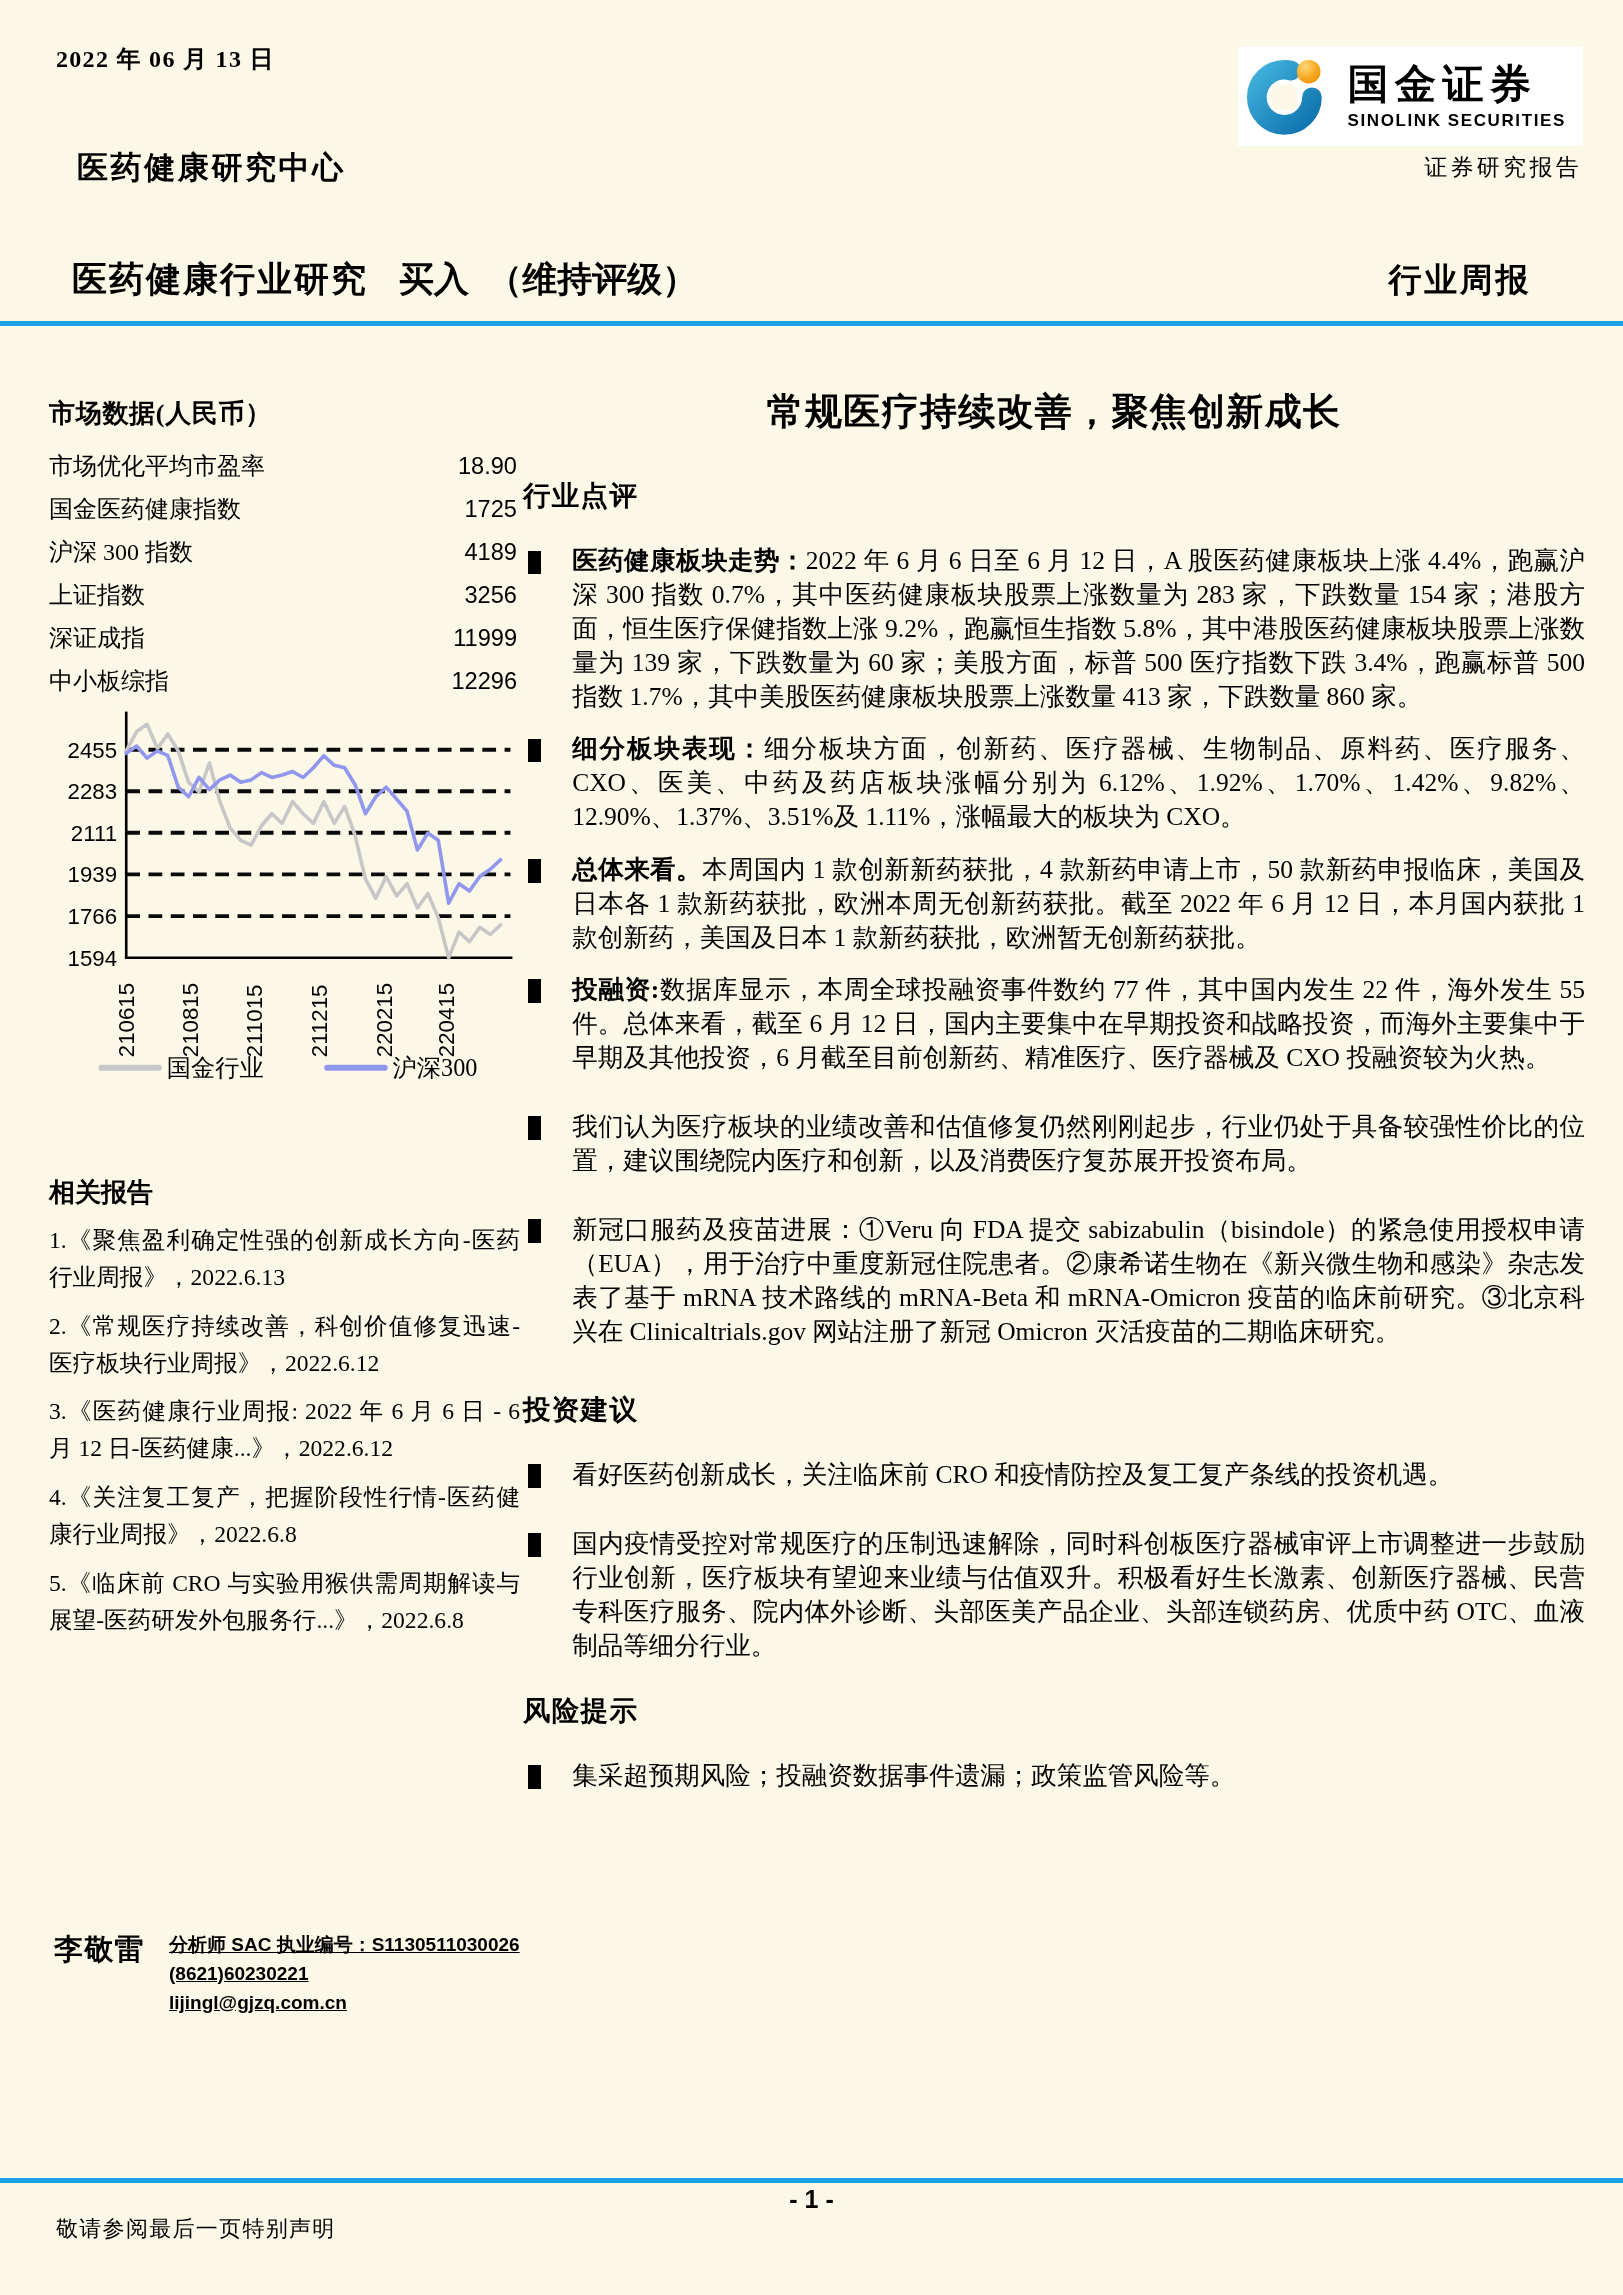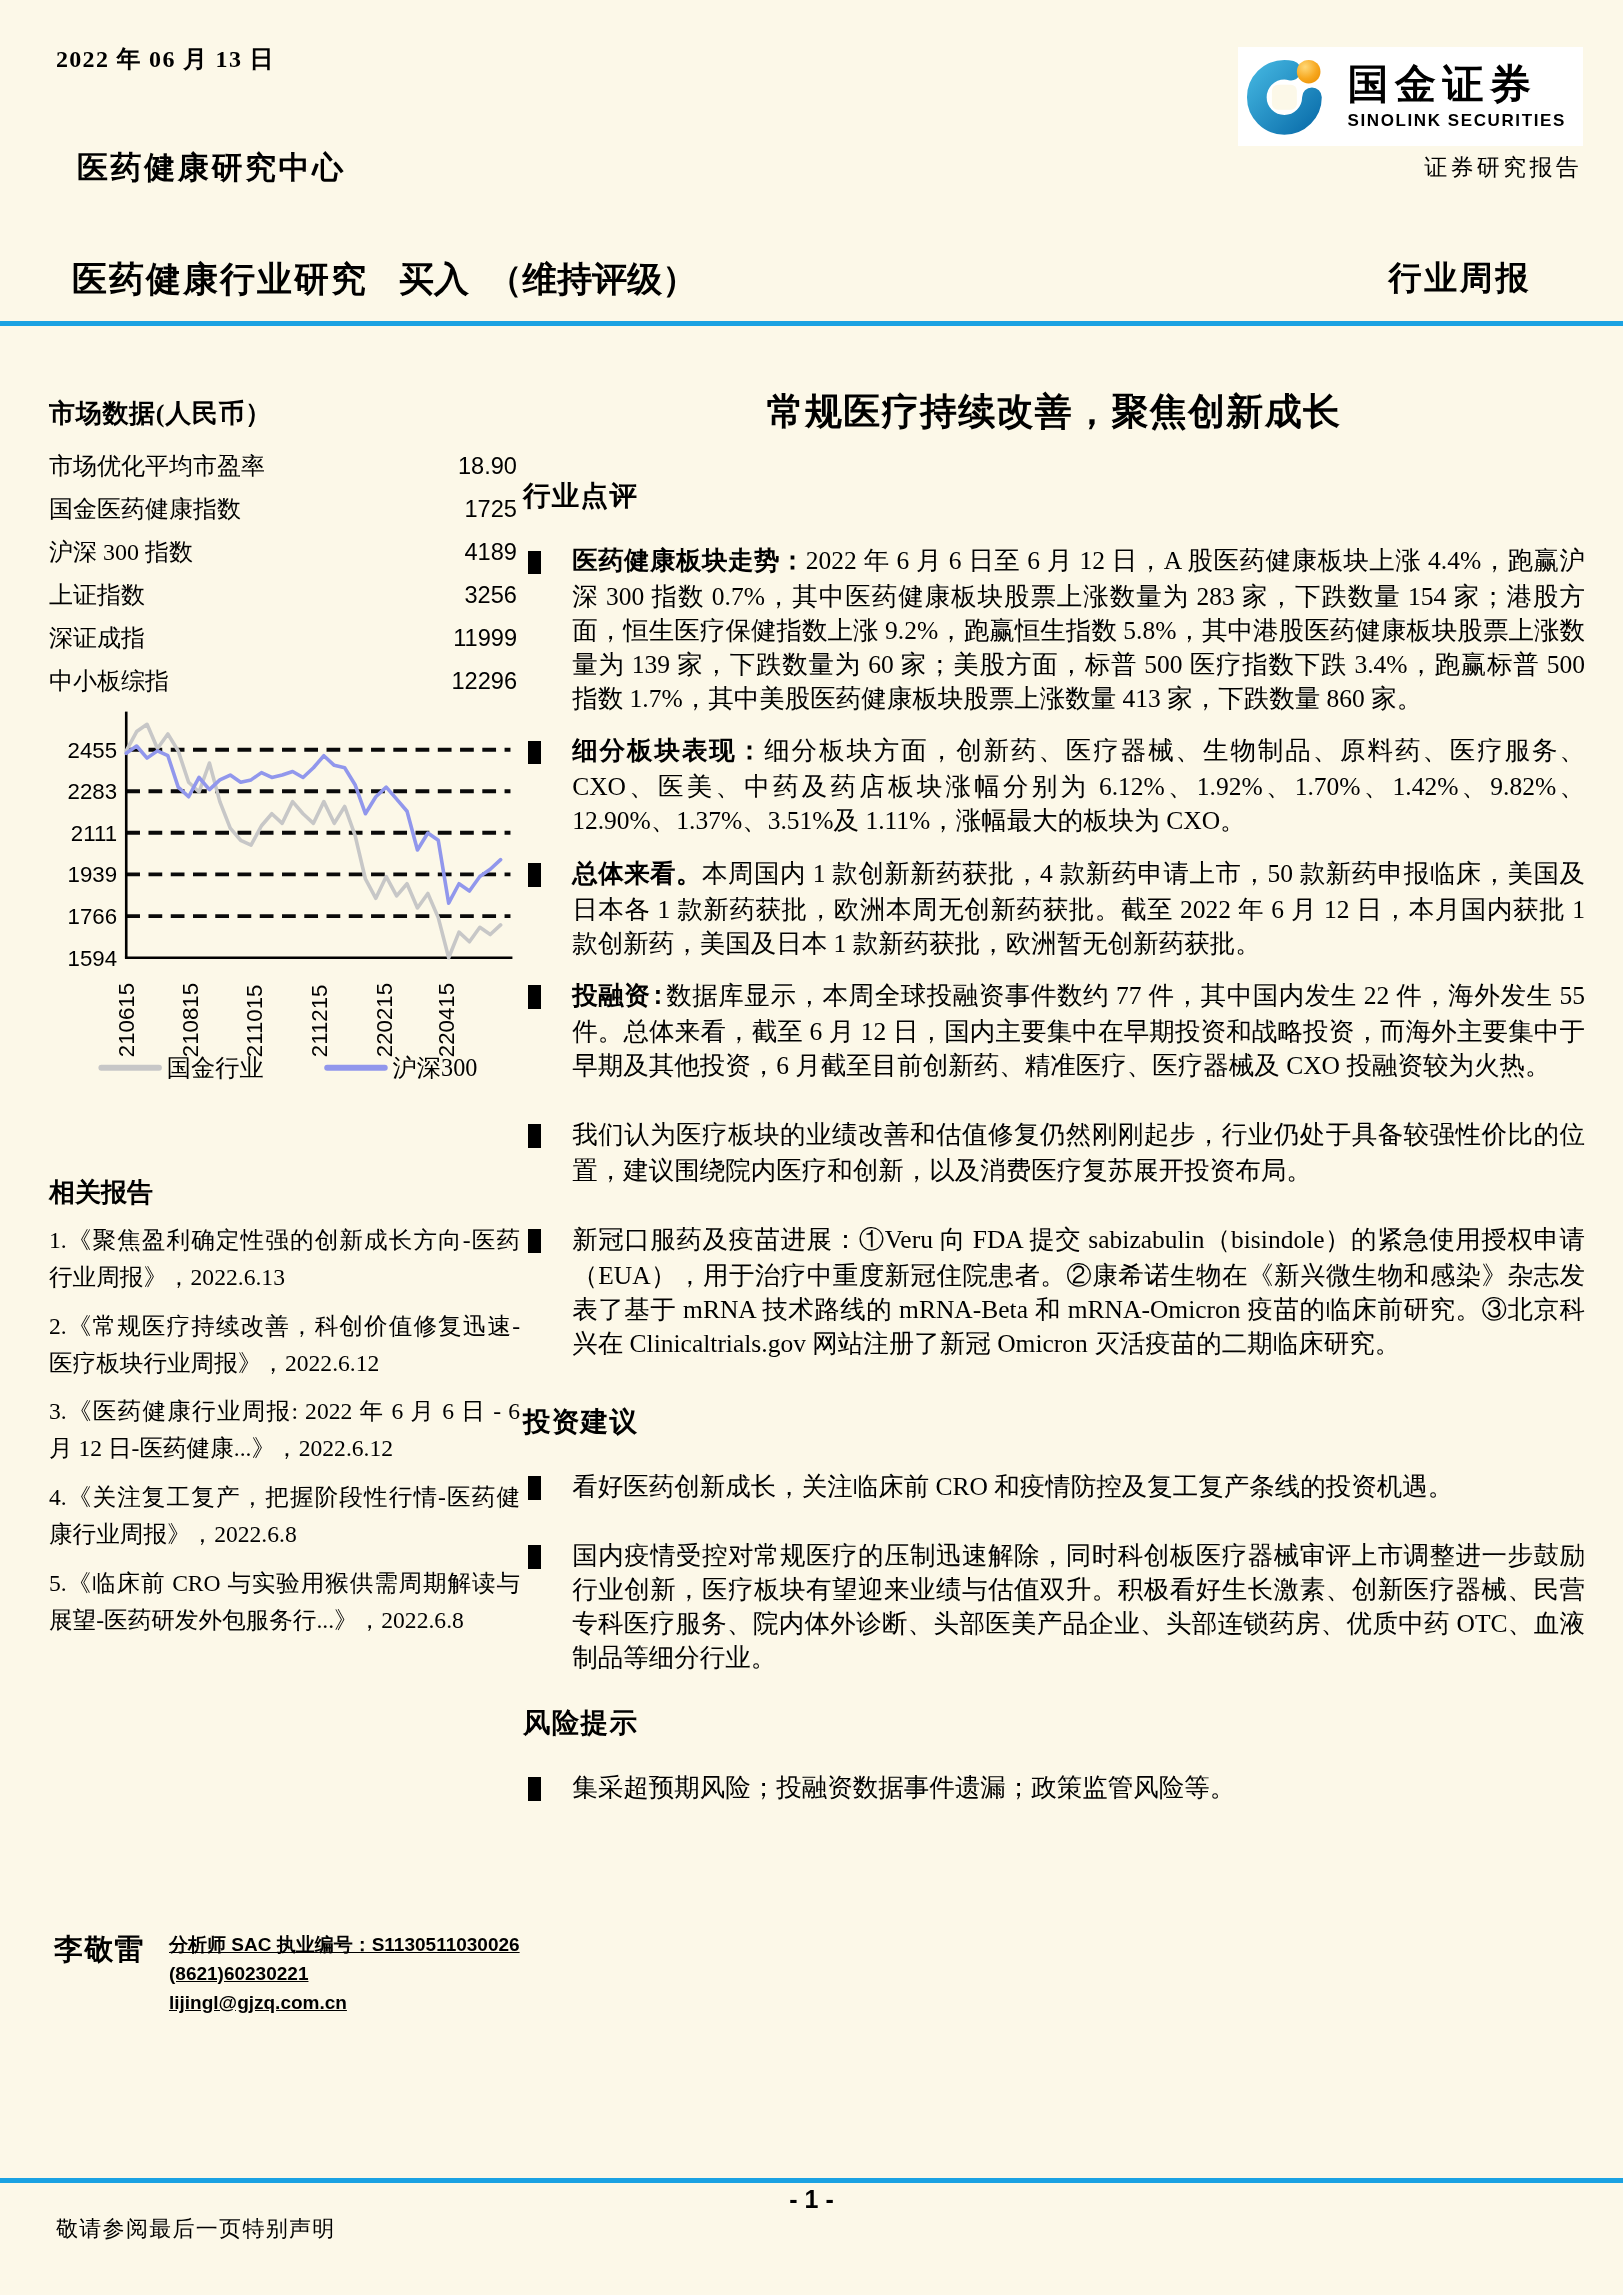--- a/index.html
+++ b/index.html
@@ -15,21 +15,21 @@
   .date{position:absolute;left:56px;top:43px;font-size:24px;font-weight:bold;letter-spacing:1.3px;}
   .center-name{position:absolute;left:77px;top:147px;font-size:31px;font-weight:bold;letter-spacing:2.6px;}
   .logo-box{
     position:absolute;left:1238px;top:47px;width:345px;height:99px;
     background:#ffffff;display:flex;align-items:center;gap:19px;padding:0 6.5px;box-sizing:border-box;
   }
   .logo-txt{display:flex;flex-direction:column;line-height:1;}
   .logo-cn{font-size:41px;font-weight:bold;letter-spacing:6.5px;font-family:"Liberation Sans",sans-serif;}
   .logo-en{font-size:17px;font-weight:bold;letter-spacing:1.6px;margin-top:6.5px;font-family:"Liberation Sans",sans-serif;}
   .report-type{position:absolute;right:41px;top:152px;font-size:23px;letter-spacing:3.3px;}
-  .title-row{position:absolute;left:72px;top:256px;width:1505px;display:flex;align-items:flex-start;}
+  .title-row{position:absolute;left:72px;top:256px;width:1505px;display:flex;align-items:flex-end;}
   .title-main{font-size:35px;font-weight:bold;letter-spacing:2px;}
   .title-rating{font-size:35px;font-weight:bold;margin-left:31px;font-family:Liberation Serif, serif;}
   .title-note{font-size:35px;font-weight:bold;margin-left:18.3px;}
   .title-periodical{font-size:33px;font-weight:bold;margin-left:auto;margin-right:46px;letter-spacing:2.6px;}
   .rule-blue{position:absolute;left:0;width:1623px;background:#1BA2E2;}
   .rule-top{top:321px;height:5.2px;}
   .rule-bottom{top:2178px;height:4.6px;}
   
   .leftcol{position:absolute;left:49px;top:396px;width:468px;}
   .mkt-title{font-size:26px;font-weight:bold;letter-spacing:0.7px;}
@@ -48,21 +48,21 @@
   .doc-title{font-size:37px;font-weight:bold;text-align:center;letter-spacing:1.3px;}
   .section{font-size:27.5px;font-weight:bold;letter-spacing:1.3px;}
   .sec-1{margin-top:41px;}
   .sec-2{margin-top:43px;}
   .sec-3{margin-top:30px;}
   .bullet{display:flex;margin-top:18.3px;}
   .bullet:first-of-type{margin-top:0;}
   .bullets{margin-top:30px;}
   .sq{flex:none;width:13px;height:23.6px;background:#000;margin:6.5px 31px 0 5.2px;}
   .btxt{font-size:25.5px;line-height:34px;text-align:justify;flex:1;}
-  .lead{font-weight:bold;font-family:Liberation Mono, monospace;}
+  .lead{font-weight:bold;}
   .group-gap{margin-top:35px;}
   
   .page-num{position:absolute;left:0;top:2185px;width:1623px;text-align:center;font-size:25px;font-weight:bold;font-family:"Liberation Sans",sans-serif;}
   .disclaimer{position:absolute;left:56px;top:2214px;font-size:22px;letter-spacing:1.3px;}
   
   .chart-wrap text{font-family:"Liberation Sans",sans-serif;}
 </style>
 </head>
 <body>
 

